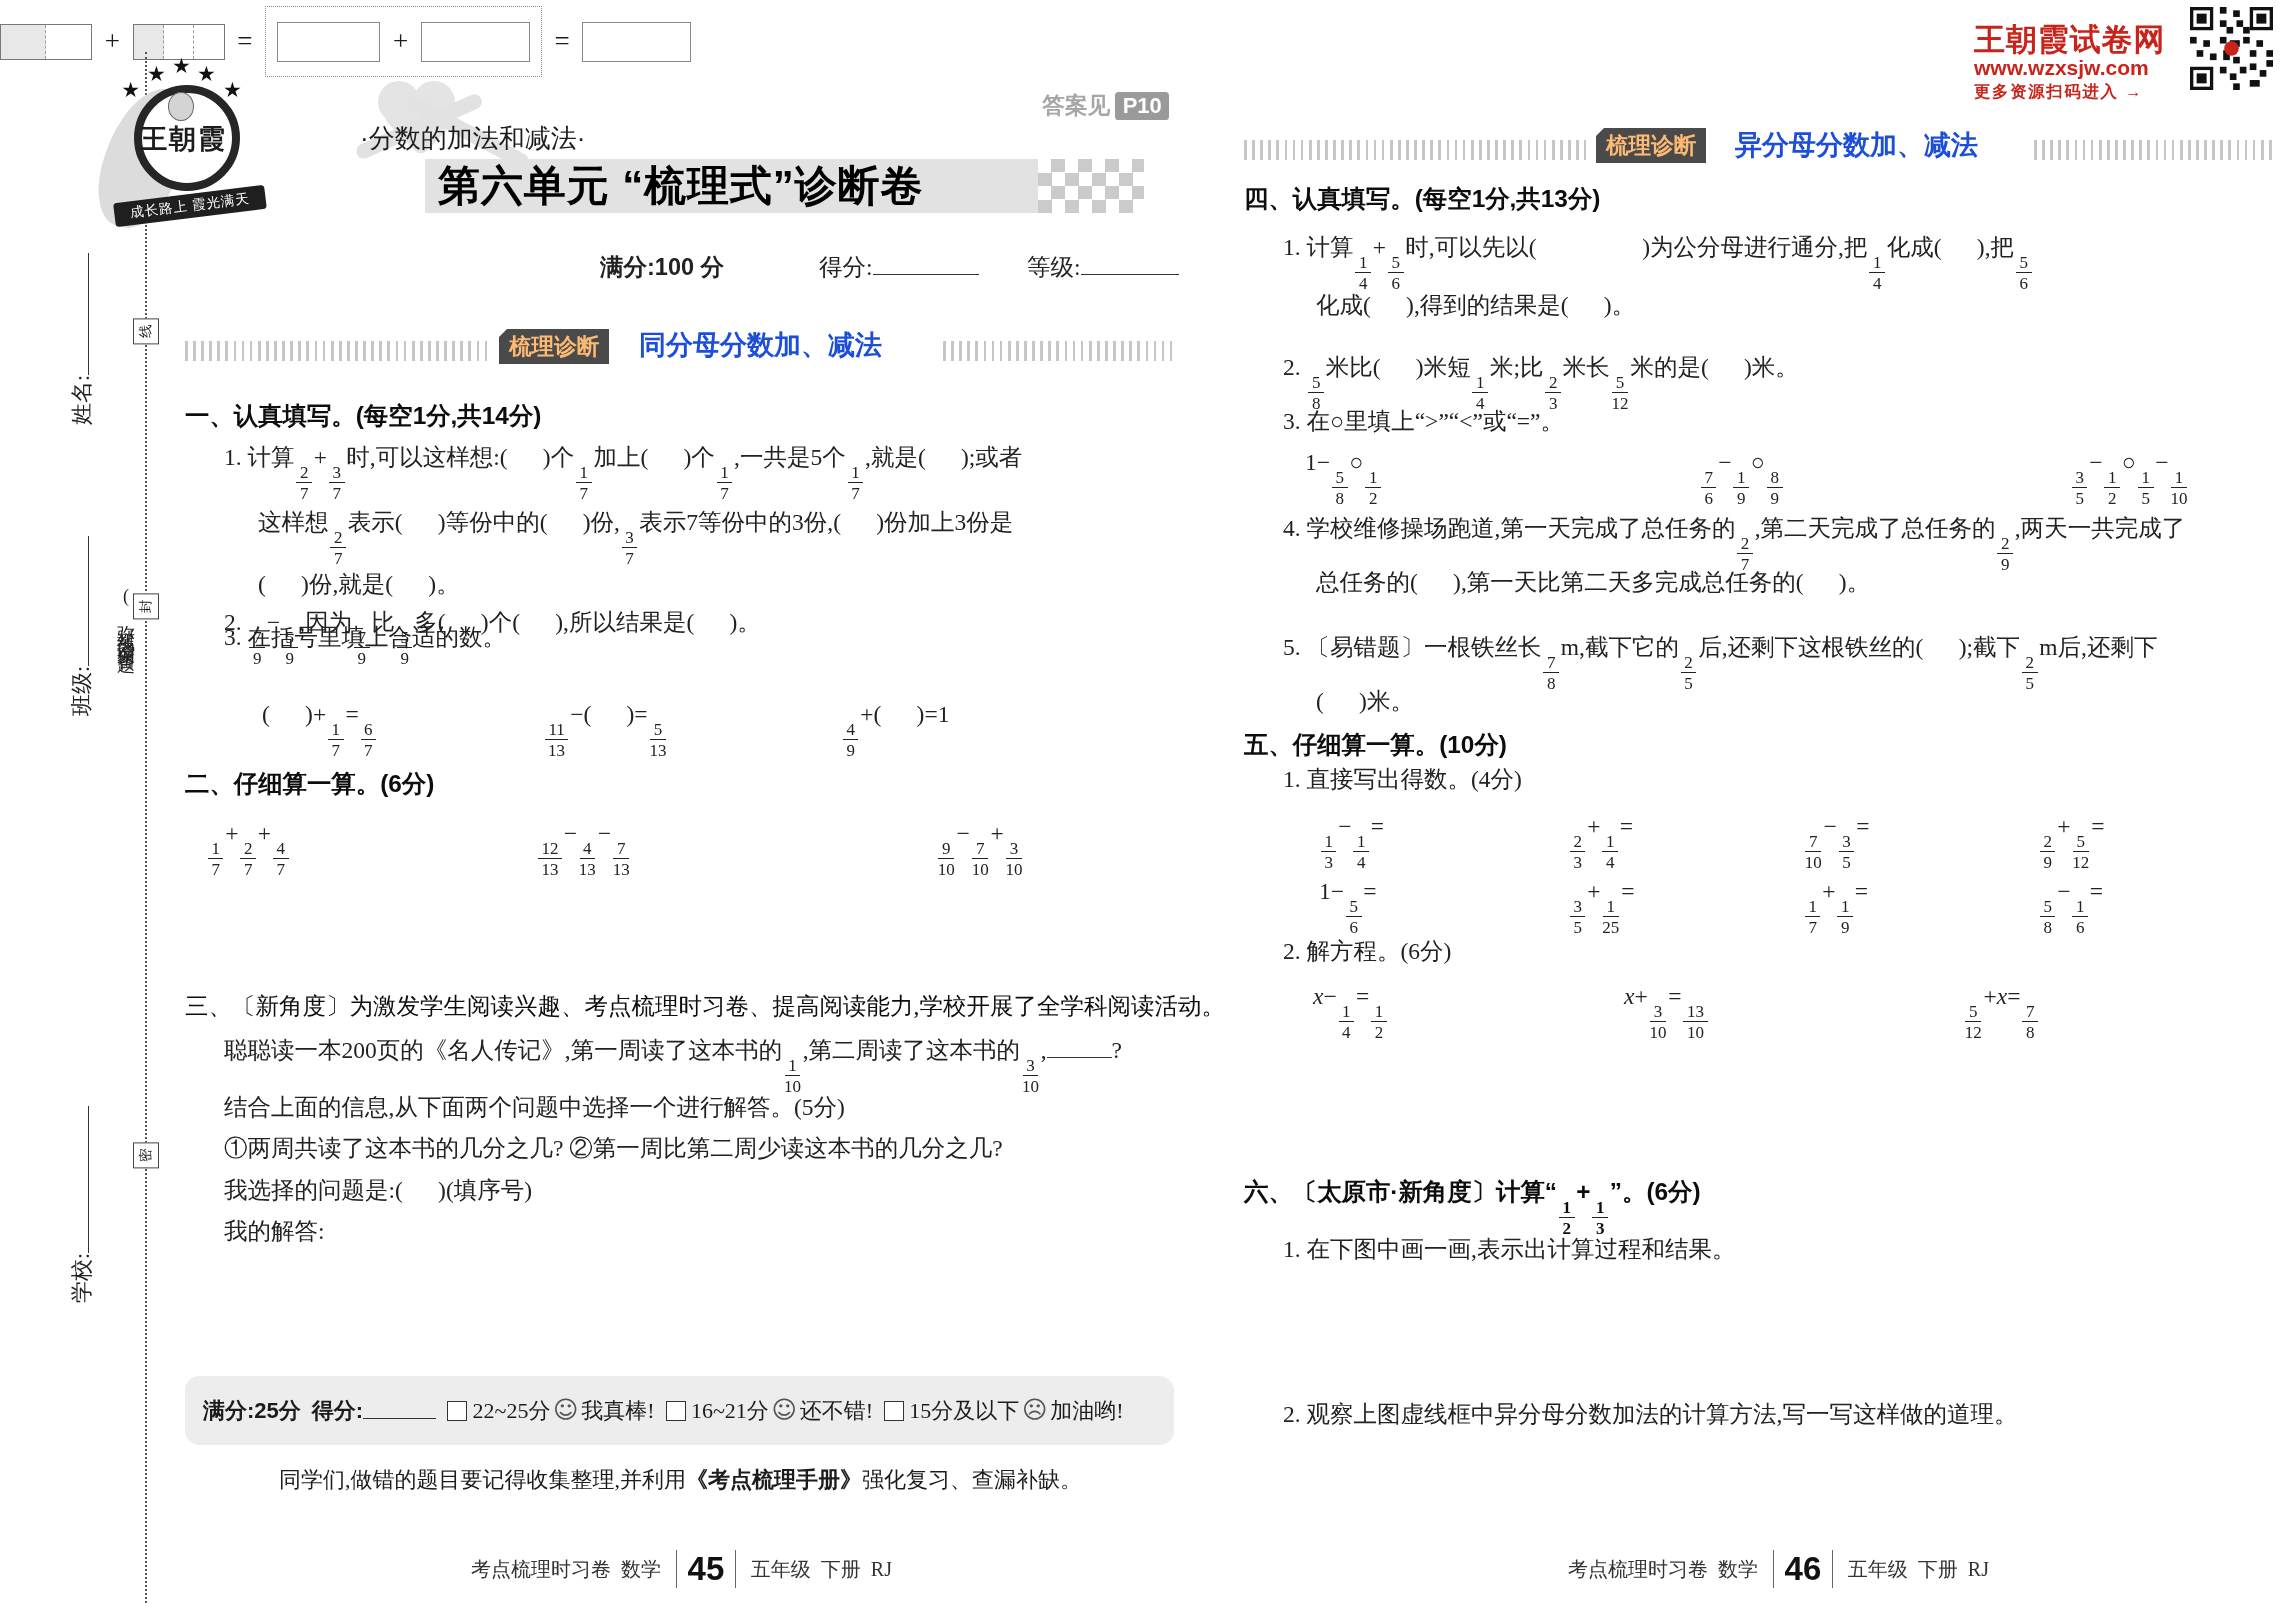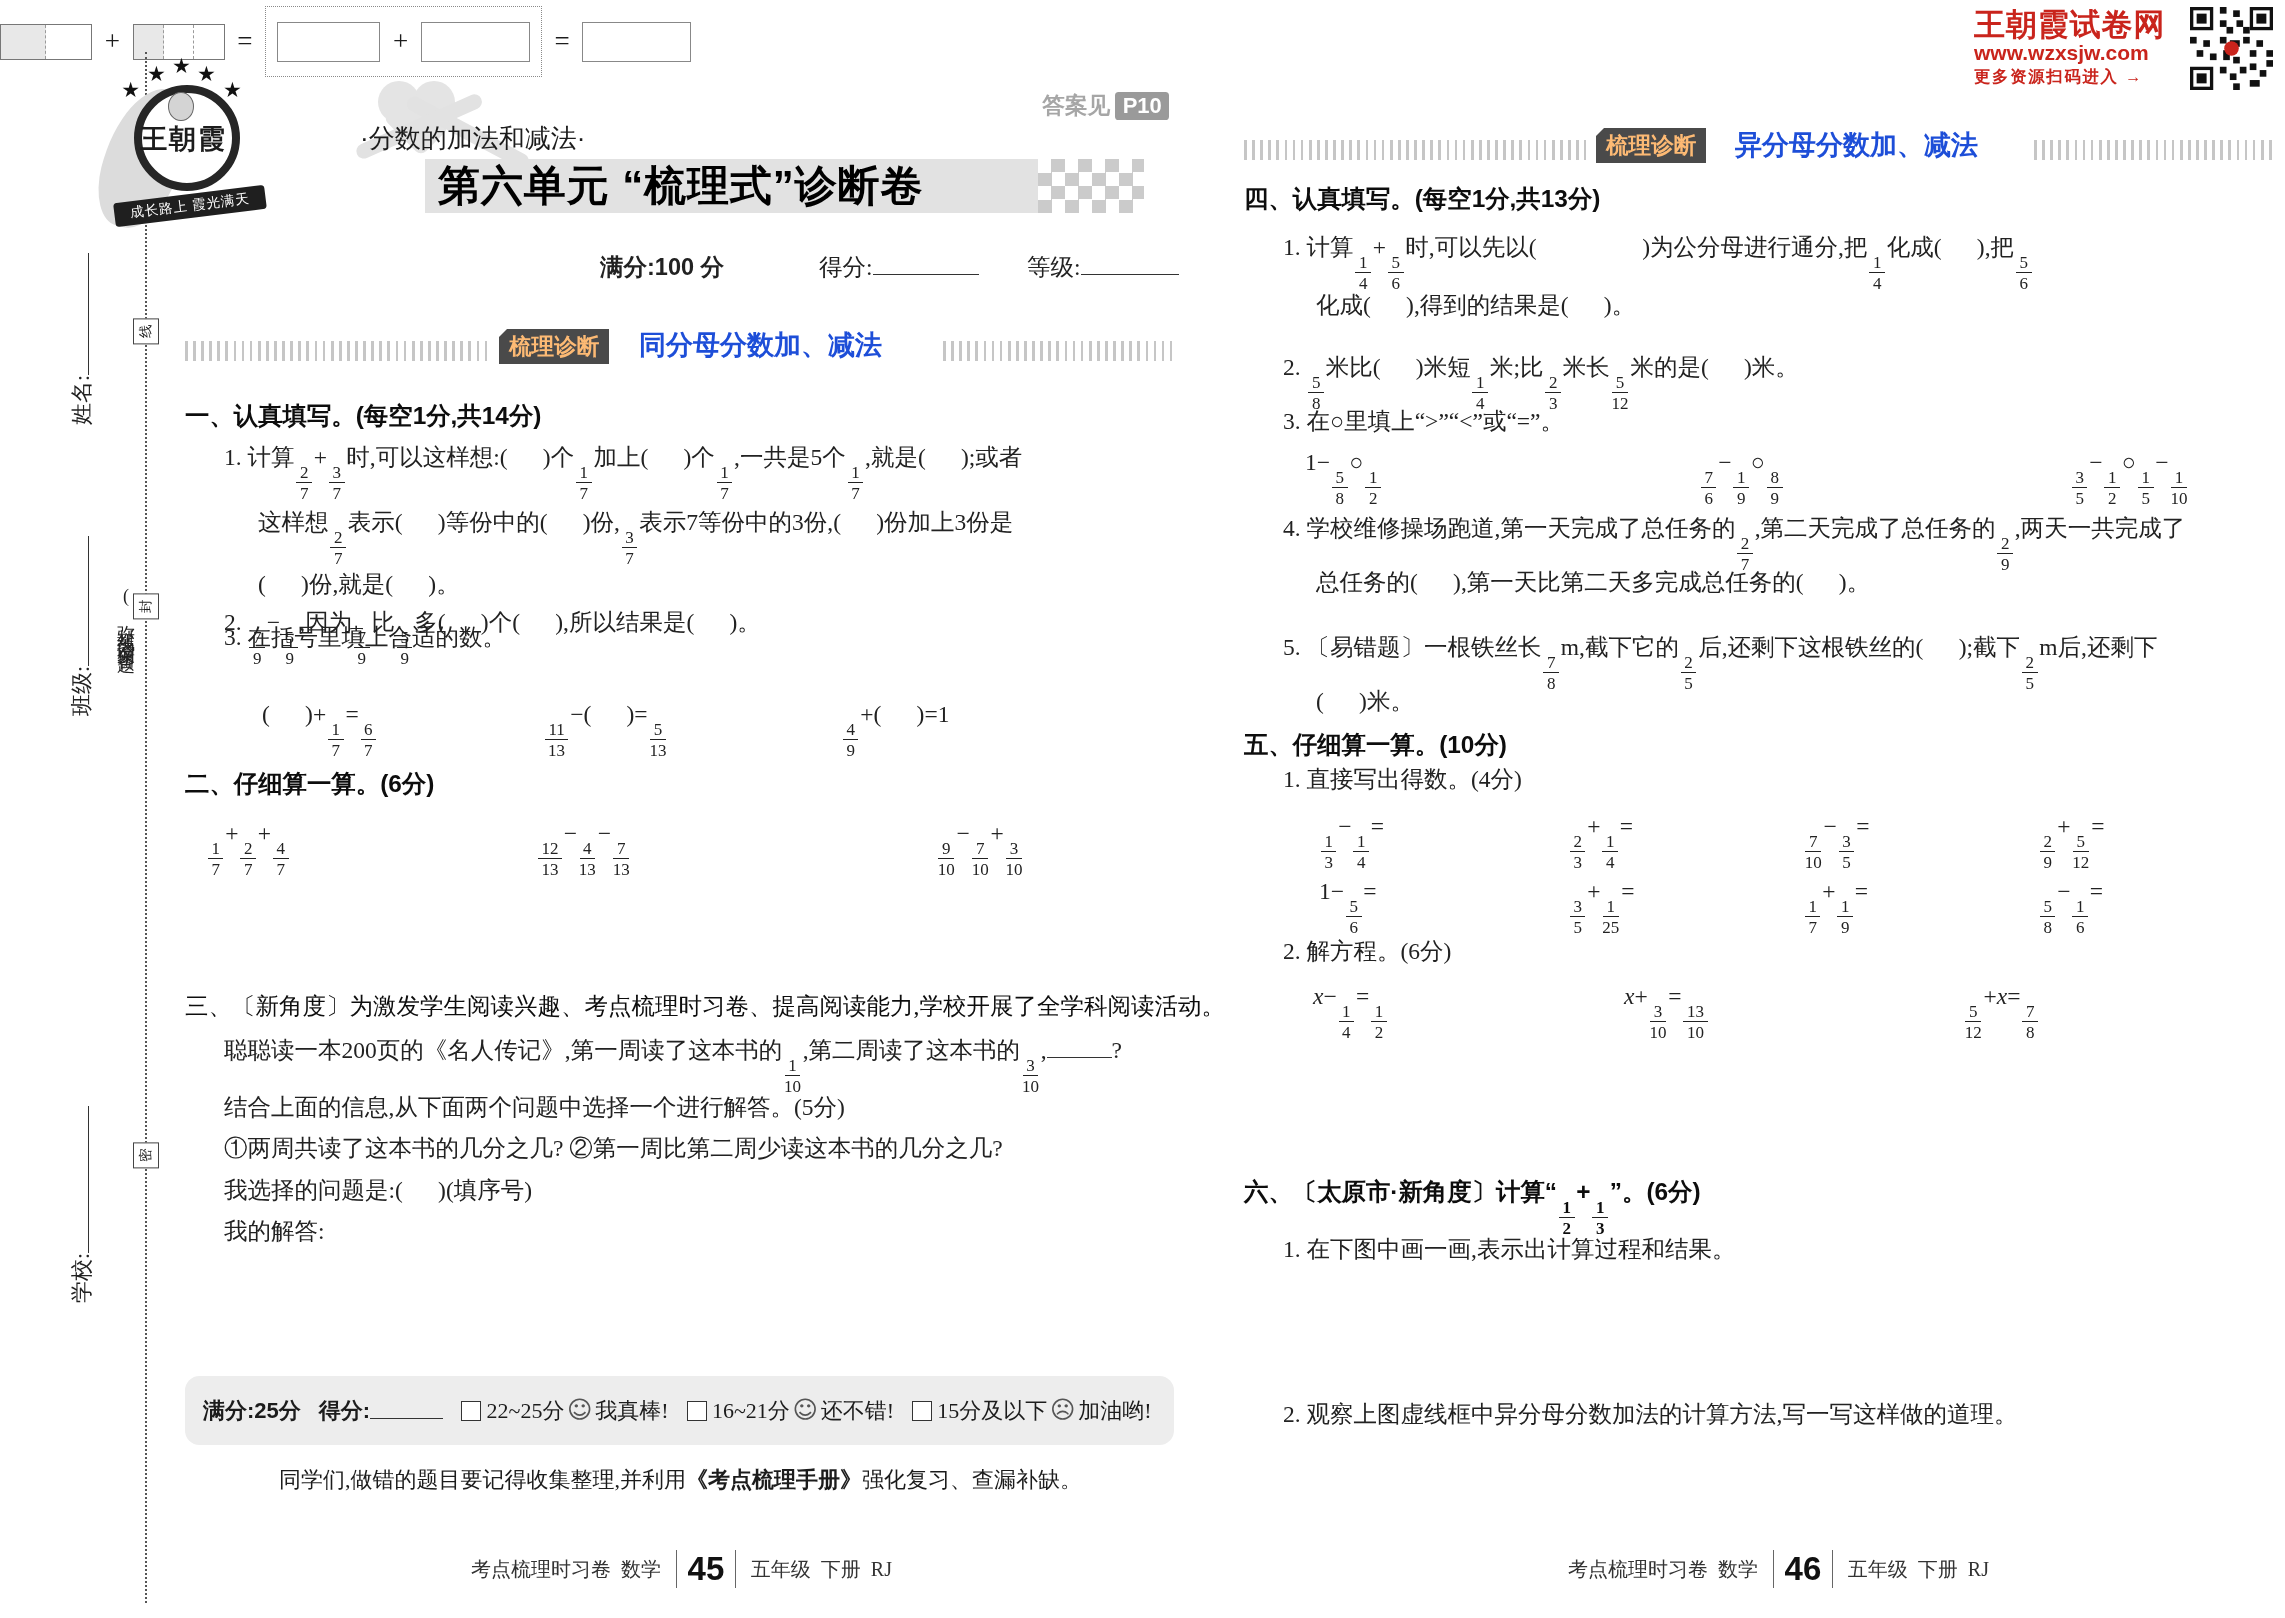--- a/index.html
+++ b/index.html
@@ -10,21 +10,21 @@
   .line{position:absolute;white-space:pre;font-size:23.5px;line-height:60px;height:60px;color:#222}
   .hdr{position:absolute;white-space:pre;font-family:"Liberation Sans",sans-serif;
        font-weight:700;font-size:24.4px;color:#0d0d0d;line-height:40px}
   .fr{display:inline-flex;flex-direction:column;align-items:center;line-height:1;
       font-size:17px;vertical-align:-12.7px;margin:0 1.8px;font-family:"Liberation Serif",serif}
   .fr .n{border-bottom:1.4px solid #222;padding:0 3.6px 1.8px}
   .fr .d{padding-top:1.8px}
   .blank{display:inline-block;border-bottom:1.4px solid #333;height:1.05em;vertical-align:baseline}
   i.vx{font-family:"Liberation Serif",serif}
   
-  .masthead{left:1974px;top:8px;width:213px;color:#c9241c;font-family:"Liberation Sans",sans-serif}
+  .masthead{left:1974px;top:23px;width:213px;color:#c9241c;font-family:"Liberation Sans",sans-serif}
   .masthead .t1{font-size:31px;font-weight:900;letter-spacing:0.9px;line-height:33px}
   .masthead .t2{font-size:21px;font-weight:700;line-height:24.4px}
   .masthead .t3{font-size:16.3px;font-weight:700;letter-spacing:1.8px;line-height:22px}
   .qr{left:2190px;top:7.2px;width:83px;height:83px}
   
   .sealline{left:145px;top:52px;height:1551px;border-left:2.3px dotted #555}
   .vlabel{position:absolute;transform:rotate(-90deg);transform-origin:left top;
           white-space:pre;font-size:22px;color:#222}
   .sealnote{position:absolute;left:114px;top:586px;writing-mode:vertical-rl;text-orientation:upright;
             font-size:18px;letter-spacing:4.5px;color:#222}
@@ -62,21 +62,21 @@
   
   .hash{position:absolute;height:20px;background:repeating-linear-gradient(90deg,#c6c6c6 0 2.7px,transparent 2.7px 8.1px)}
   .tag{position:absolute;background:#4a4a4a;color:#fdba74;font-family:"Liberation Sans",sans-serif;
        font-weight:700;font-size:22.6px;padding:4.5px 10px;line-height:26px}
   .tag:before{content:"";position:absolute;left:-0.9px;top:-0.9px;border-left:10px solid #fff;
               border-bottom:10px solid transparent}
   .banlbl{position:absolute;font-family:"Liberation Sans",sans-serif;font-weight:800;font-size:27px;
           white-space:pre;color:#1d4ed8}
   
   .scorebar{left:185px;top:1376px;width:989px;height:69px;background:#ededed;border-radius:14.5px;
-            display:flex;align-items:center;padding:4px 18px;box-sizing:border-box;gap:18px;font-size:22px}
+            display:flex;align-items:center;padding:4px 18px;box-sizing:border-box;gap:11px;font-size:22px}
   .scorebar .bold{font-family:"Liberation Sans",sans-serif;font-weight:700}
   .opt{display:flex;align-items:center;gap:2.7px}
   .cbx{width:18px;height:18px;border:1.8px solid #333;background:#fff;display:inline-block;margin-right:2.7px}
   .face{font-family:"DejaVu Sans",sans-serif;font-size:24.4px;color:#555;line-height:1}
   
   .footer{position:absolute;top:1527px;width:579px;text-align:center;white-space:pre;font-size:20px;color:#333}
   .footer .pg{display:inline-block;font-family:"Liberation Sans",sans-serif;font-weight:700;font-size:33px;
               border-left:1.8px solid #666;border-right:1.8px solid #666;padding:0 11px;margin:0 14.5px;
               vertical-align:-3.6px;color:#111}
   

